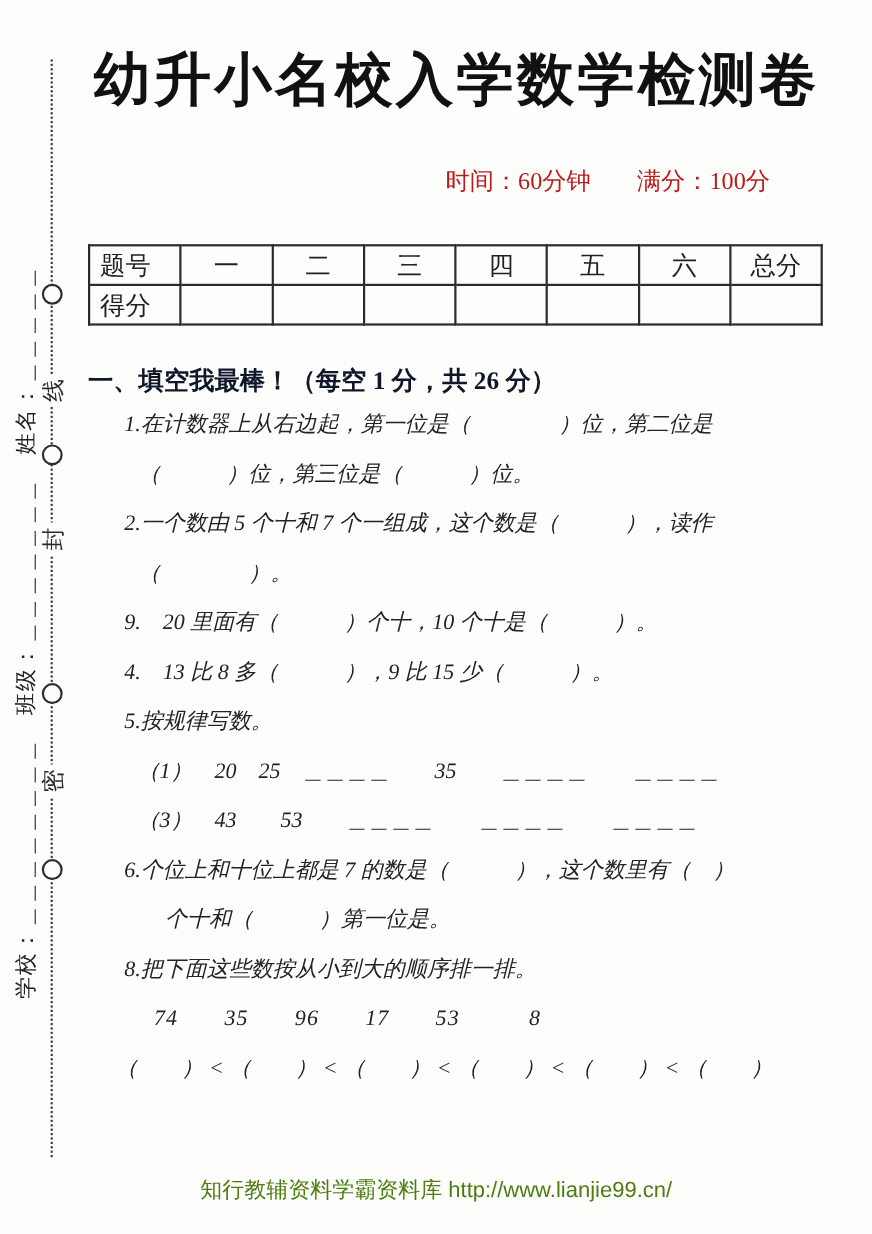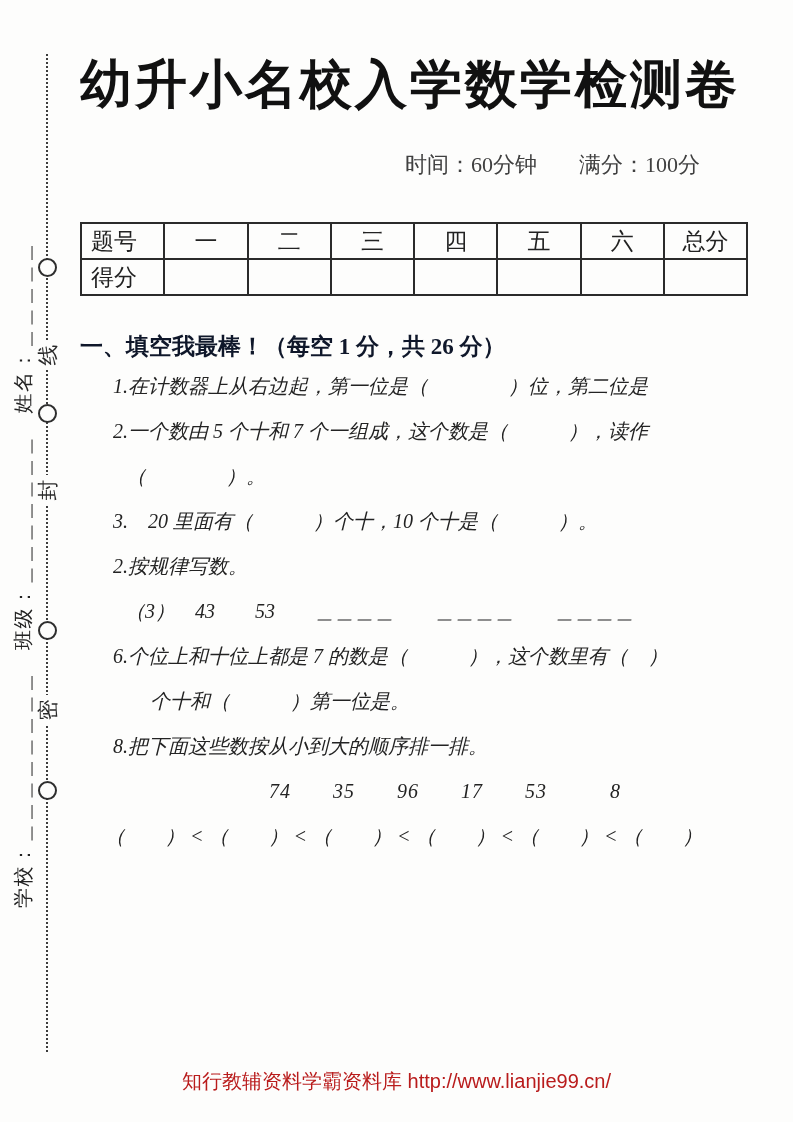--- a/index.html
+++ b/index.html
@@ -54,33 +54,33 @@
     font-size: 20px;
     letter-spacing: 1.5px;
     color: #222;
     white-space: pre;
   }
 
   
   .content { position: absolute; left: 80px; top: 0; width: 670px; }
   .title {
     position: absolute;
-    top: 50px; left: 0; width: 670px;
-    text-align: left;
+    top: 38px; left: 0; width: 670px;
+    text-align: center;
     font-size: 52px;
     font-weight: bold;
     letter-spacing: 3px;
     color: #111;
     white-space: nowrap;
   }
   .meta {
     position: absolute;
     top: 150px; left: 325px;
     font-size: 22px;
-    color: #404040;
+    color: #b91c1c;
     white-space: pre;
   }
   .meta .gap { display: inline-block; width: 42px; }
 
   table.score {
     position: absolute;
     top: 222px; left: 0;
     width: 668px;
     border-collapse: collapse;
     table-layout: fixed;
@@ -113,29 +113,29 @@
   }
   .qline {
     height: 45px;
     line-height: 45px;
     white-space: pre;
   }
   .ind-q    { padding-left: 33px; }
   .ind-cont { padding-left: 46px; }
   .ind-sub  { padding-left: 45px; }
   .ind-q6b  { padding-left: 70px; }
-  .ind-nums { padding-left: 60px; letter-spacing: 1px; text-align: center; }
+  .ind-nums { padding-left: 60px; letter-spacing: 1px; }
   .ind-cmp  { padding-left: 25px; }
 
   .footer {
     position: absolute;
     top: 1068px; left: 0; width: 793px;
     text-align: center;
     font-size: 20px;
-    color: #b91c1c;
+    color: #4d7c0f;
     font-family: "Liberation Sans", "DejaVu Sans", sans-serif;
     white-space: pre;
   }
 </style>
 </head>
 <body>
 
 <div class="page">
 
   <div class="seal-dotted"></div>
@@ -176,24 +176,27 @@
         <td></td>
         <td></td>
       </tr>
     </tbody>
       </table>
 
     <div class="sec-heading">一、填空我最棒！（每空 1 分，共 26 分）</div>
 
     <div class="qlines">
       <div class="qline ind-q">1.在计数器上从右边起，第一位是（　　　　）位，第二位是</div>
+      <div class="qline ind-cont">（　　　）位，第三位是（　　　）位。</div>
       <div class="qline ind-q">2.一个数由 5 个十和 7 个一组成，这个数是（　　　），读作</div>
       <div class="qline ind-cont">（　　　　）。</div>
-      <div class="qline ind-q">3.　20 里面有（　　　）个十，10 个十是（　　　）。</div>
-      <div class="qline ind-q">2.按规律写数。</div>
+      <div class="qline ind-q">9.　20 里面有（　　　）个十，10 个十是（　　　）。</div>
+      <div class="qline ind-q">4.　13 比 8 多（　　　），9 比 15 少（　　　）。</div>
+      <div class="qline ind-q">5.按规律写数。</div>
+      <div class="qline ind-sub">（1）　20　25　＿＿＿＿　　35　　＿＿＿＿　　＿＿＿＿</div>
       <div class="qline ind-sub">（3）　43　　53　　＿＿＿＿　　＿＿＿＿　　＿＿＿＿</div>
       <div class="qline ind-q">6.个位上和十位上都是 7 的数是（　　　），这个数里有（　）</div>
       <div class="qline ind-q6b">个十和（　　　）第一位是。</div>
       <div class="qline ind-q">8.把下面这些数按从小到大的顺序排一排。</div>
       <div class="qline ind-nums">74　　35　　96　　17　　53　　　8</div>
       <div class="qline ind-cmp">（　　） &lt; （　　） &lt; （　　） &lt; （　　） &lt; （　　） &lt; （　　）</div>
     </div>
 
   </div>
 

